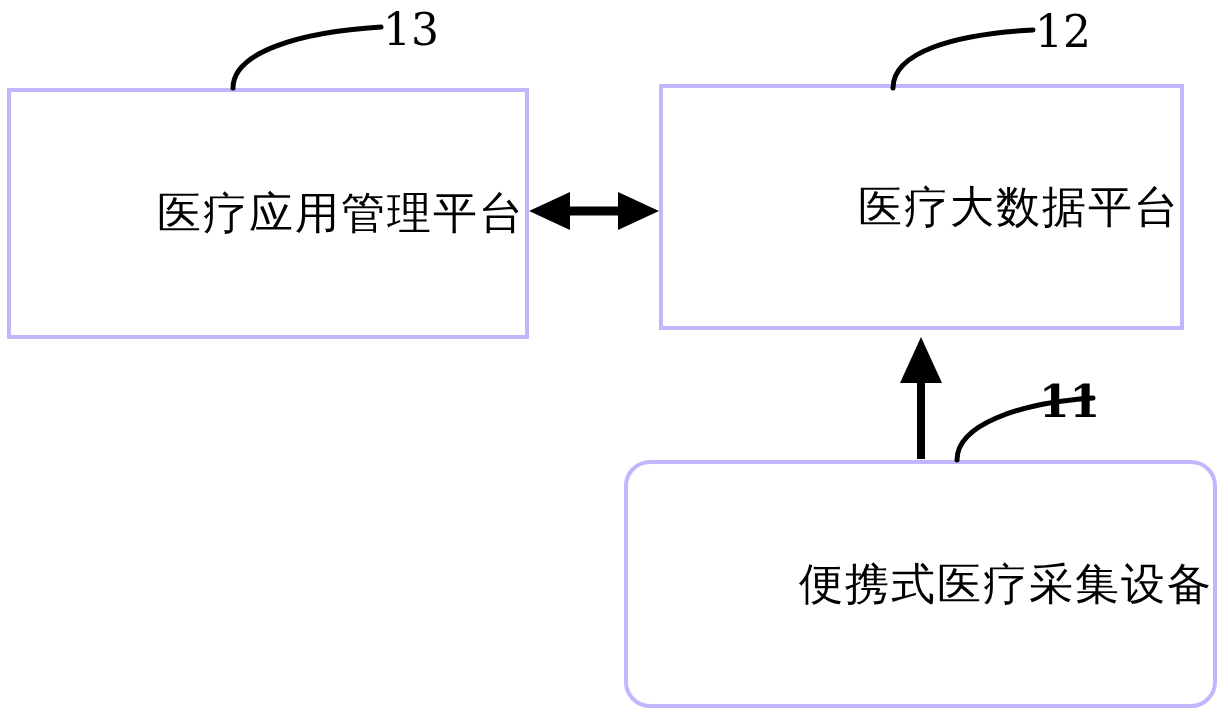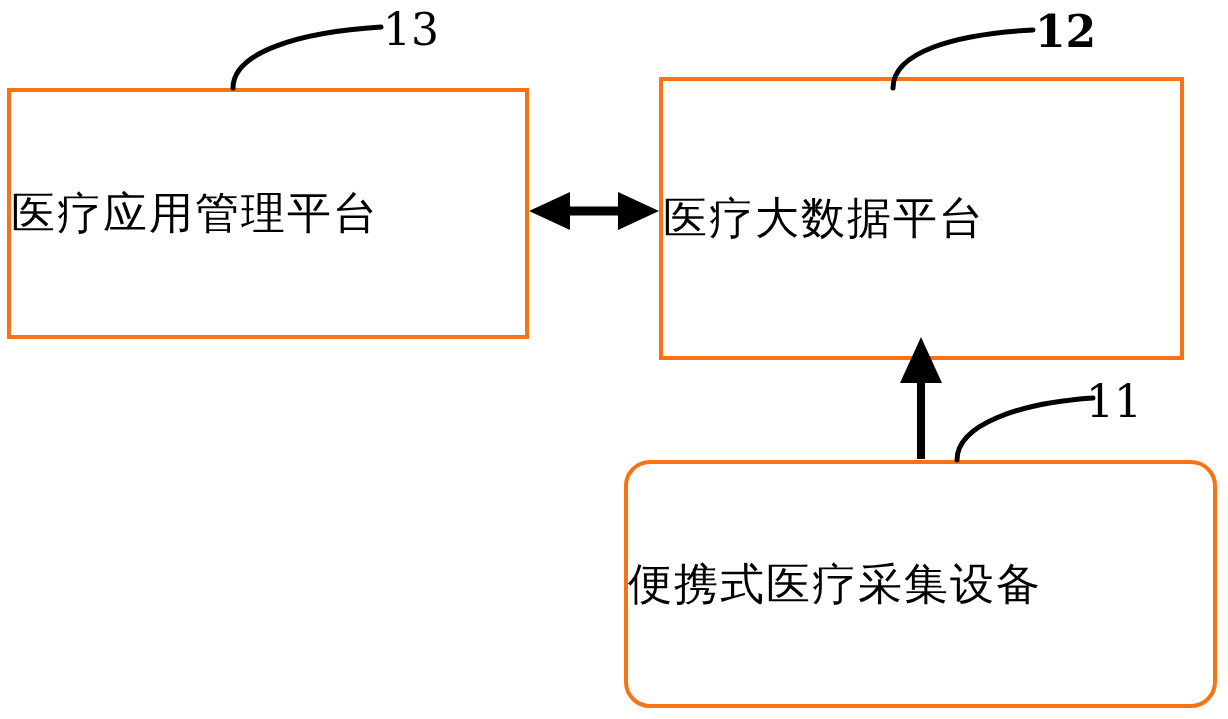--- a/index.html
+++ b/index.html
@@ -12,65 +12,65 @@
     position: relative;
     width: 1228px;
     height: 719px;
     background: #ffffff;
     overflow: hidden;
     font-family: "DejaVu Sans", "Liberation Sans", sans-serif;
   }
   .block {
     position: absolute;
     box-sizing: border-box;
-    border: 4px solid #f97316;
+    border: 4px solid #c4b5fd;
     background: #ffffff;
     display: flex;
     align-items: center;
-    justify-content: flex-start;
+    justify-content: flex-end;
   }
   .block-label {
     font-family: "DejaVu Serif", "Liberation Serif", serif;
     font-size: 44px;
     line-height: 1.1;
     color: #000000;
     letter-spacing: 2px;
     white-space: nowrap;
     user-select: none;
   }
   #block-app-platform {
     left: 7px;
     top: 88px;
     width: 522px;
     height: 251px;
   }
   #block-bigdata-platform {
     left: 659px;
-    top: 77px;
+    top: 84px;
     width: 525px;
-    height: 283px;
+    height: 246px;
   }
   #block-portable-device {
     left: 624px;
     top: 460px;
     width: 593px;
     height: 248px;
     border-radius: 26px;
   }
   .ref-number {
     position: absolute;
     font-family: "DejaVu Serif", "Liberation Serif", serif;
     font-size: 44px;
     line-height: 1;
     color: #000000;
     user-select: none;
   }
   #ref-number-13 { left: 383px; top: 8px; }
-  #ref-number-12 { left: 1035px; top: 10px; font-weight: bold; }
-  #ref-number-11 { left: 1086px; top: 380px; }
+  #ref-number-12 { left: 1035px; top: 10px; }
+  #ref-number-11 { left: 1039px; top: 380px; font-weight: bold; }
 
   .overlay-svg {
     position: absolute;
     left: 0;
     top: 0;
     width: 1228px;
     height: 719px;
     pointer-events: none;
   }
 </style>

